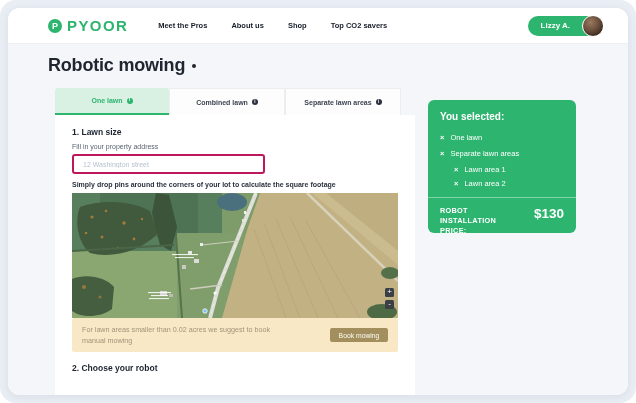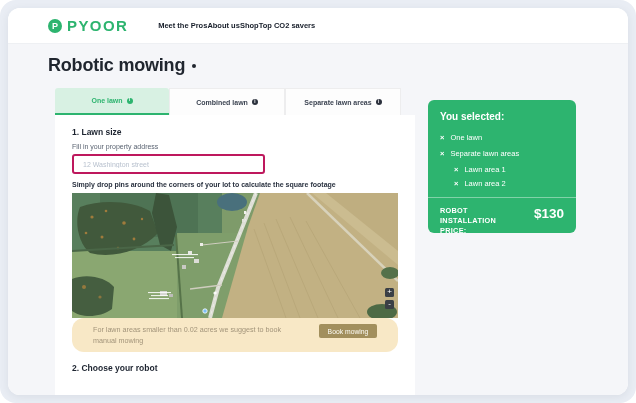--- a/index.html
+++ b/index.html
@@ -12,21 +12,21 @@
             box-shadow:0 2px 8px rgba(40,50,70,.08); }
 
   
   .navbar { position:absolute; left:0; top:0; width:100%; height:36px; background:#fff;
             display:flex; align-items:center; padding:0 30px 0 40px;
             border-bottom:1px solid #eef0f3; }
   .brand { display:flex; align-items:center; gap:5px; }
   .brand-badge { width:14px; height:14px; border-radius:50%; background:#2db46f; color:#fff;
                  font-size:9px; font-weight:bold; display:flex; align-items:center; justify-content:center; }
   .brand-name { color:#2db46f; font-size:15px; font-weight:bold; letter-spacing:1.4px; }
-  .nav-items { display:flex; margin-left:30px; }
+  .nav-items { display:flex; gap:24px; margin-left:30px; }
   .nav-item { font-size:7.5px; font-weight:bold; color:#161d29; cursor:pointer; }
   .user { margin-left:auto; position:relative; height:20px; }
   .user-pill { height:20px; border-radius:10px; background:#2db46f; color:#fff;
                font-size:8px; font-weight:bold; display:flex; align-items:center;
                padding:0 28px 0 13px; }
   .user-avatar { position:absolute; right:-6px; top:-1px; width:22px; height:22px; border-radius:50%;
                  background:radial-gradient(circle at 38% 32%, #9a7a5e 0%, #6b4f3c 45%, #35261d 80%);
                  border:1px solid #fff; }
 
   
@@ -67,21 +67,21 @@
   .map-zoom.plus { bottom:21px; }
   .map-zoom.minus { bottom:9px; }
 
   .lot-row { height:28px; display:flex; align-items:center; }
   .lot-label { font-size:8px; font-weight:bold; color:#1d2430; }
   .lot-value { font-size:8px; font-weight:bold; color:#2db46f; margin-left:4px; }
   .reset-btn { margin-left:auto; width:48px; height:16px; background:#2db46f; border:none; border-radius:3px;
                color:#fff; font-size:7px; font-weight:600; cursor:pointer;
                font-family:"Liberation Sans",sans-serif; }
 
-  .warning { background:#f8e8c6; border-radius:12px; padding:6px 21px; display:flex; }
+  .warning { background:#f8e8c6; border-radius:2px; padding:6px 10px; display:flex; align-items:center; }
   .warning-text { font-size:7.2px; color:#a2947a; line-height:1.55; width:190px; }
   .book-btn { margin-left:auto; width:58px; height:14px; background:#a28f5d; border:none; border-radius:2px;
               color:#fdfcf6; font-size:6.8px; cursor:pointer; font-family:"Liberation Sans",sans-serif; }
 
   .next-heading { margin-top:11px; font-size:8.5px; font-weight:bold; color:#1d2430; }
 
   
   .sidebar { position:absolute; left:420px; top:92px; width:148px; height:133px;
              background:#2db46f; border-radius:6px; padding:11px 12px; color:#fff; }
   .sidebar-heading { font-size:10px; font-weight:bold; margin-bottom:11px; }
@@ -103,20 +103,24 @@
     <div class="navbar">
       <div class="brand">
         <div class="brand-badge">P</div>
         <div class="brand-name">PYOOR</div>
       </div>
       <div class="nav-items">
         <div class="nav-item">Meet the Pros</div>
         <div class="nav-item">About us</div>
         <div class="nav-item">Shop</div>
         <div class="nav-item">Top CO2 savers</div>
+      </div>
+      <div class="user">
+        <div class="user-pill">Lizzy A.</div>
+        <div class="user-avatar"></div>
       </div>
     </div>
 
     <div class="content-bg"></div>
 
     <div class="page-title"><span>Robotic mowing</span><span class="title-dot"></span></div>
 
     <div class="tabs">
       <div class="tab active">
         <span>One lawn</span>

